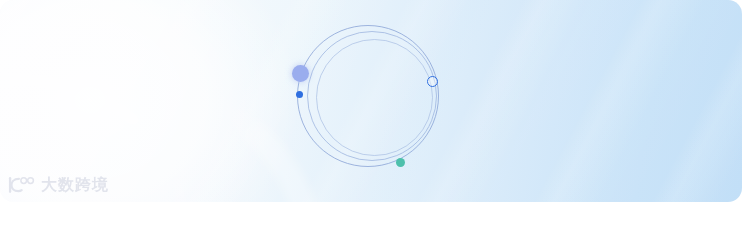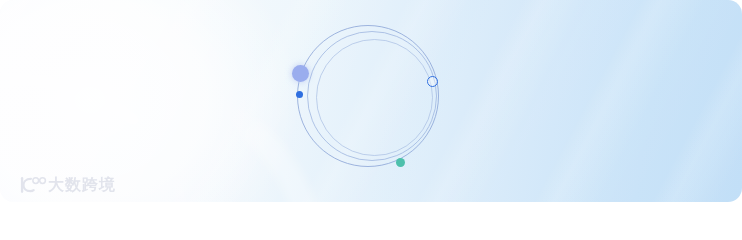--- a/index.html
+++ b/index.html
@@ -165,24 +165,25 @@
     width: 11px;
     height: 11px;
     border: 1.6px solid #2f6fe0;
     background: rgba(255,255,255,0.35);
     box-sizing: border-box;
   }
 
   
   .watermark {
     position: absolute;
-    left: 18px;
+    left: 6px;
     bottom: 6px;
     display: flex;
     align-items: center;
+    gap: 5px;
     opacity: 0.40;
     pointer-events: none;
   }
   .wm-logo {
     width: 30px;
     height: 22px;
     flex: none;
   }
   .wm-text {
     font-size: 16px;

